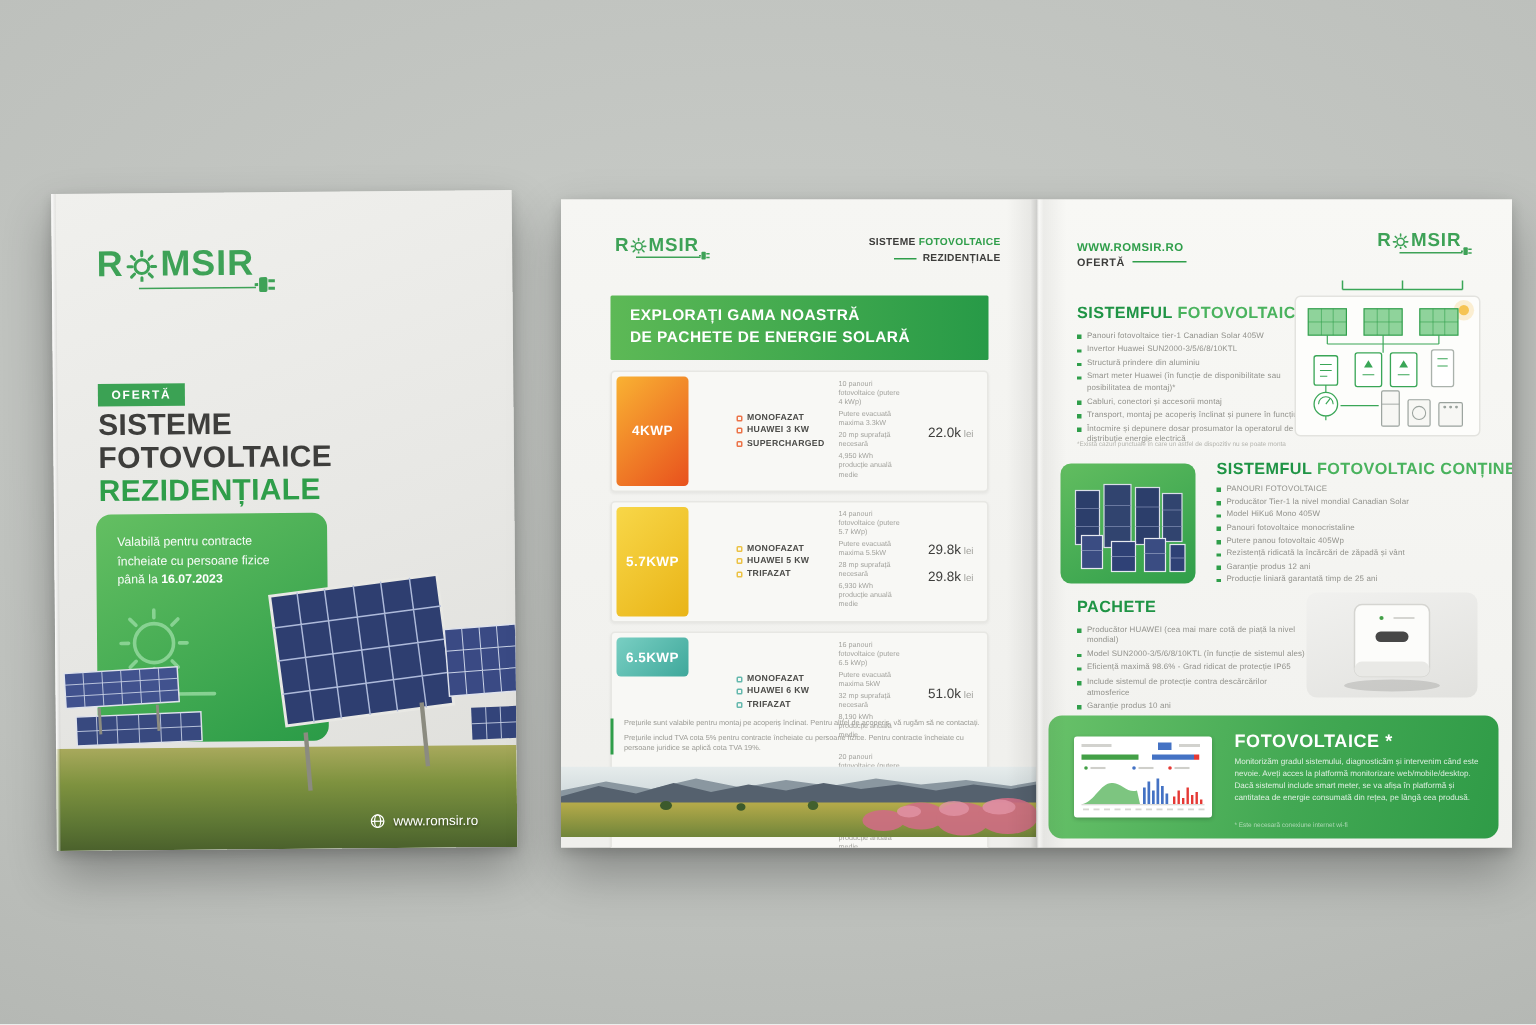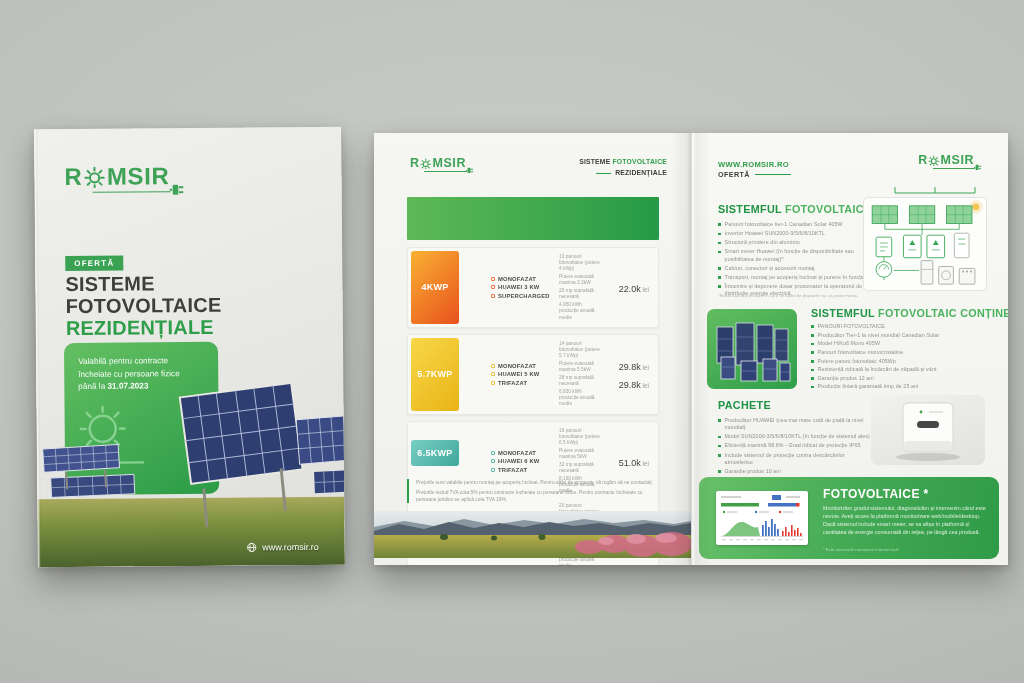--- a/index.html
+++ b/index.html
@@ -144,21 +144,21 @@
         </span></div>
     <div class="cv-badge">OFERTĂ</div>
     <div class="cv-title">
       <div>SISTEME</div>
       <div>FOTOVOLTAICE</div>
       <div class="green">REZIDENȚIALE</div>
     </div>
     <div class="cv-validity">
       <div>Valabilă pentru contracte</div>
       <div>încheiate cu persoane fizice</div>
-      <div><span>până la </span><b>31.07.2023</b></div>
+      <div><span>până la </span><b>16.07.2023</b></div>
       <svg class="cv-sun" viewBox="0 0 78 82" fill="none" stroke="#8fd69a" stroke-width="2.4" stroke-linecap="round">
         <circle cx="30" cy="30" r="13"></circle>
         <line x1="30" y1="8" x2="30" y2="13"></line>
           <line x1="30" y1="47" x2="30" y2="52"></line>
         <line x1="8" y1="30" x2="13" y2="30"></line>
           <line x1="47" y1="30" x2="52" y2="30"></line>
         <line x1="14" y1="14" x2="18" y2="18"></line>
           <line x1="42" y1="42" x2="46" y2="46"></line>
         <line x1="46" y1="14" x2="42" y2="18"></line>
           <line x1="18" y1="42" x2="14" y2="46"></line>
@@ -226,20 +226,22 @@
               <path d="M0 5 h2"></path>
               <rect x="2.5" y="1" width="4.5" height="8" rx="1" fill="currentColor" stroke="none"></rect>
               <path d="M7.5 3 h3.5 M7.5 7 h3.5"></path>
             </svg>
           </span></div>
       <div class="lp-head">
         <div><span>SISTEME </span><span class="green">FOTOVOLTAICE</span></div>
         <div><span class="dash"></span><span>REZIDENȚIALE</span></div>
       </div>
       <div class="lp-banner">
+        <div>EXPLORAȚI GAMA NOASTRĂ</div>
+        <div>DE PACHETE DE ENERGIE SOLARĂ</div>
       </div>
       <div class="lp-packages" id="packages">
           <div class="pkg-card">
             <div class="kwp-col">
               <div class="kwp-box tall" style="background: linear-gradient(135deg, rgb(249, 178, 51), rgb(232, 81, 29));">4KWP</div>
             </div>
             <div class="pkg-groups">
               <div class="pkg-group">
                 <div class="pkg-options">
                   <div class="opt-row">
@@ -295,21 +297,21 @@
                 </div>
                 <div class="pkg-prices">
                   <div class="price"><span class="price-value">29.8k</span><span class="price-unit"> lei</span></div>
                   <div class="price"><span class="price-value">29.8k</span><span class="price-unit"> lei</span></div>
                 </div>
               </div>
             </div>
           </div>
           <div class="pkg-card">
             <div class="kwp-col">
-              <div class="kwp-box" style="background: linear-gradient(135deg, rgb(121, 207, 195), rgb(63, 168, 155)); margin-top: 15px;">6.5KWP</div>
+              <div class="kwp-box" style="background: linear-gradient(135deg, rgb(121, 207, 195), rgb(63, 168, 155)); margin-top: 0;">6.5KWP</div>
             </div>
             <div class="pkg-groups">
               <div class="pkg-group">
                 <div class="pkg-options">
                   <div class="opt-row">
                     <span class="opt-icon" style="border-color: rgb(63, 168, 155);"></span>
                     <span class="opt-label">MONOFAZAT</span>
                   </div>
                   <div class="opt-row">
                     <span class="opt-icon" style="border-color: rgb(63, 168, 155);"></span>

